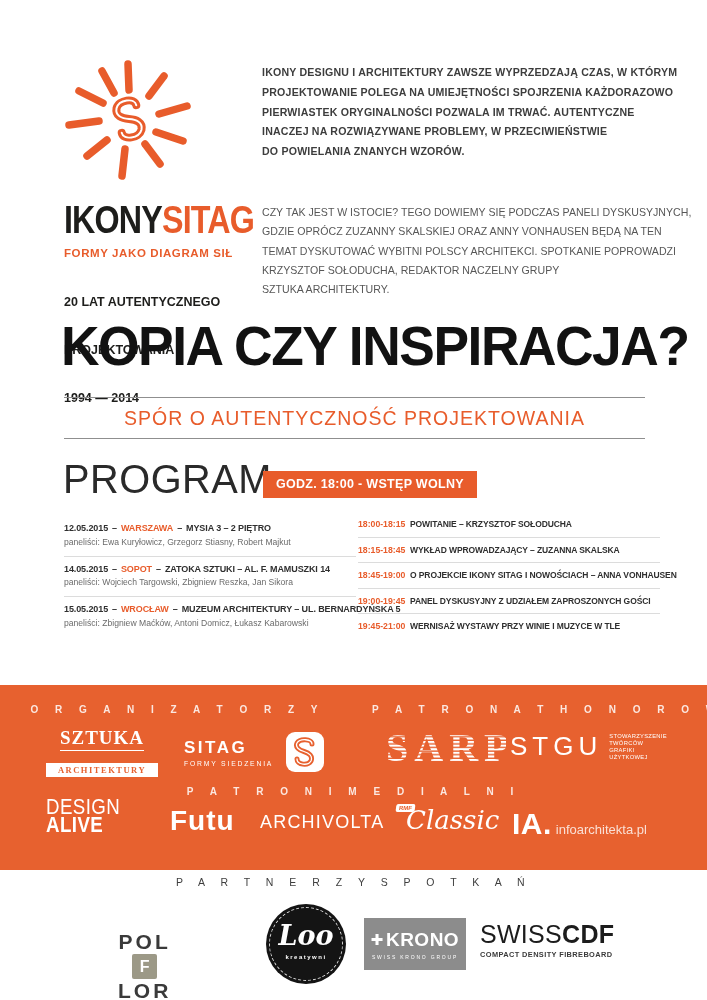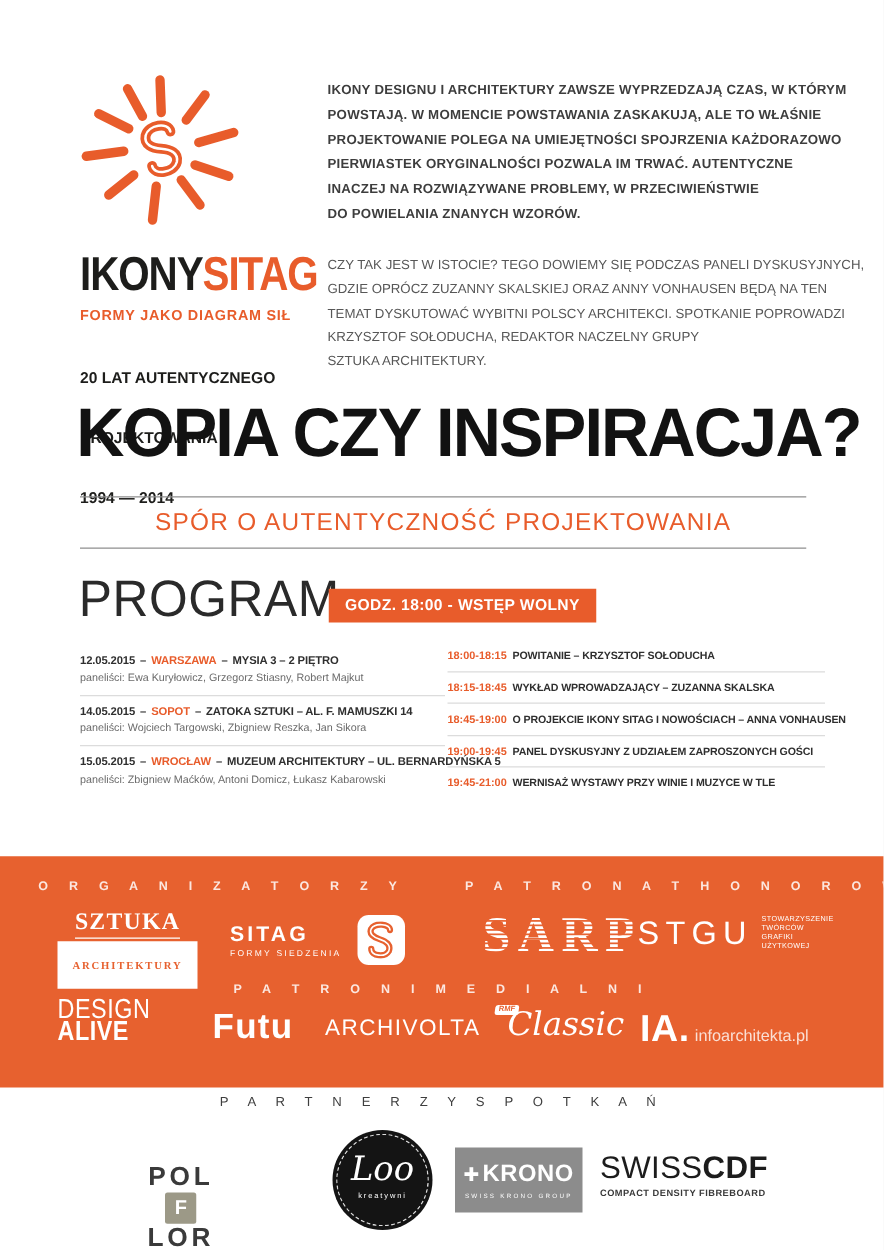--- a/index.html
+++ b/index.html
@@ -51,21 +51,21 @@
   
   .footer { left:0; top:685px; width:707px; height:185px; background:var(--footer-orange); }
   .footer .abs { position:absolute; }
   .section-label { color:rgba(255,255,255,.85); font-size:10px; font-weight:bold; letter-spacing:7px; text-align:center; white-space:nowrap; }
   .lbl-org { left:20px; top:19px; width:315px; }
   .lbl-hon { left:372px; top:19px; width:300px; }
   .lbl-media { left:0; top:101px; width:707px; }
 
   .sztuka { left:46px; top:42px; width:112px; text-align:center; }
   .sztuka-top { font-family:"Liberation Serif", serif; font-weight:bold; font-size:19px; color:#fff; letter-spacing:1px; border-bottom:1.5px solid #fff; display:inline-block; padding-bottom:1px; }
-  .sztuka-bottom { margin-top:2px; background:#fff; color:var(--footer-orange); font-family:"Liberation Serif", serif; font-size:8.5px; font-weight:bold; letter-spacing:1.5px; padding:14px 2px; white-space:nowrap; }
+  .sztuka-bottom { margin-top:12px; background:#fff; color:var(--footer-orange); font-family:"Liberation Serif", serif; font-size:8.5px; font-weight:bold; letter-spacing:1.5px; padding:2px 2px; white-space:nowrap; }
   .sitag { left:184px; top:47px; display:flex; align-items:center; }
   .sitag-name { font-size:17px; font-weight:bold; color:#fff; letter-spacing:2.5px; }
   .sitag-tagline { font-size:6.8px; color:#fff; letter-spacing:1.8px; margin-top:2px; white-space:nowrap; }
   .sitag-box { width:38px; height:40px; background:#fff; border-radius:9px; margin-left:13px; display:flex; align-items:center; justify-content:center; }
   .sarp-svg { left:386px; top:38px; }
   .stgu { left:510px; top:46px; display:flex; align-items:center; }
   .stgu-name { font-size:26px; font-weight:500; color:#fff; letter-spacing:5px; }
   .stgu-desc { margin-left:7px; }
   .stgu-desc .dline { font-size:5.8px; color:#fff; line-height:7px; letter-spacing:0.3px; white-space:nowrap; }
 
@@ -78,21 +78,21 @@
   .rmf-badge { position:absolute; left:0; top:7px; background:#fff; color:var(--footer-orange); font-size:6px; font-weight:bold; padding:1px 3px; border-radius:2px; transform:skewX(-8deg); }
   .classic { position:absolute; left:10px; top:8px; font-family:"DejaVu Serif", serif; font-style:italic; font-weight:normal; font-size:26px; color:#fff; }
   .ia { left:512px; top:122px; display:flex; align-items:baseline; color:#fff; }
   .ia-mark { font-size:30px; font-weight:800; letter-spacing:0.5px; }
   .ia-domain { font-size:13px; opacity:.8; margin-left:4px; }
 
   
   .partners-label { left:0; top:876px; width:707px; text-align:center; font-size:10.5px; font-weight:500; color:#3E3E3E; letter-spacing:6.5px; white-space:nowrap; }
   .polflor { left:118px; top:930px; display:flex; align-items:center; font-size:21px; font-weight:700; color:#3A3A3A; letter-spacing:3px;flex-direction:column; }
   .polflor-f { width:25px; height:25px; background:#9C9987; color:#fff; font-size:16px; display:flex; align-items:center; justify-content:center; margin:0 2px; border-radius:2px; letter-spacing:0; }
-  .loo { left:266px; top:904px; width:80px; height:80px; background:#141414; border-radius:50%; text-align:center; }
+  .loo { left:266px; top:904px; width:80px; height:80px; background:#141414; border-radius:50%; text-align:center;font-weight:bold; }
   .loo::before { content:""; position:absolute; left:3px; top:3px; right:3px; bottom:3px; border:1px dashed rgba(255,255,255,.85); border-radius:50%; }
   .loo-script { font-family:"DejaVu Serif", serif; font-style:italic; font-size:27px; color:#fff; margin-top:16px; }
   .loo-sub { font-size:6px; color:#fff; letter-spacing:1.5px; margin-top:3px; }
   .krono { left:364px; top:918px; width:102px; height:52px; background:#8C8C8C; color:#fff; display:flex; flex-direction:column; align-items:center; justify-content:center; }
   .krono-main { font-size:19px; font-weight:800; letter-spacing:0.5px; display:flex; align-items:center; }
   .krono-plus { font-size:15px; margin-right:2px; font-weight:400; }
   .krono-sub { font-size:5px; letter-spacing:1.8px; margin-top:3px; white-space:nowrap; }
   .swisscdf { left:480px; top:920px; color:#1C1C1C; }
   .swiss-line { font-size:25px; letter-spacing:0.3px; white-space:nowrap; }
   .swiss-part { font-weight:300; }
@@ -118,21 +118,20 @@
       <line x1="58" y1="39" x2="46" y2="17"></line>
     </g>
     <g transform="rotate(-12 73 65)">
       <path d="M83 53 C 83 45, 67 44, 63 52 C 60 59, 66 63, 73 65 C 80 67, 86 71, 83 78 C 79 86, 63 85, 63 77" stroke="#E85C2B" stroke-width="8" stroke-linecap="round" fill="none"></path>
       <path d="M83 53 C 83 45, 67 44, 63 52 C 60 59, 66 63, 73 65 C 80 67, 86 71, 83 78 C 79 86, 63 85, 63 77" stroke="#FFFFFF" stroke-width="2" stroke-linecap="round" fill="none"></path>
     </g>
   </svg>
 
   <div class="abs intro">
     <div class="line">IKONY DESIGNU I ARCHITEKTURY ZAWSZE WYPRZEDZAJĄ CZAS, W KTÓRYM</div>
-    <div class="line">POWSTAJĄ. W MOMENCIE POWSTAWANIA ZASKAKUJĄ, ALE TO WŁAŚNIE</div>
     <div class="line">PROJEKTOWANIE POLEGA NA UMIEJĘTNOŚCI SPOJRZENIA KAŻDORAZOWO</div>
     <div class="line">PIERWIASTEK ORYGINALNOŚCI POZWALA IM TRWAĆ. AUTENTYCZNE</div>
     <div class="line">INACZEJ NA ROZWIĄZYWANE PROBLEMY, W PRZECIWIEŃSTWIE</div>
     <div class="line">DO POWIELANIA ZNANYCH WZORÓW.</div>
   </div>
 
   <div class="abs brand">
     <div class="brand-name"><span>IKONY</span><span class="orange-part">SITAG</span></div>
     <div class="brand-tagline">FORMY JAKO DIAGRAM SIŁ</div>
     <div class="brand-sub">

